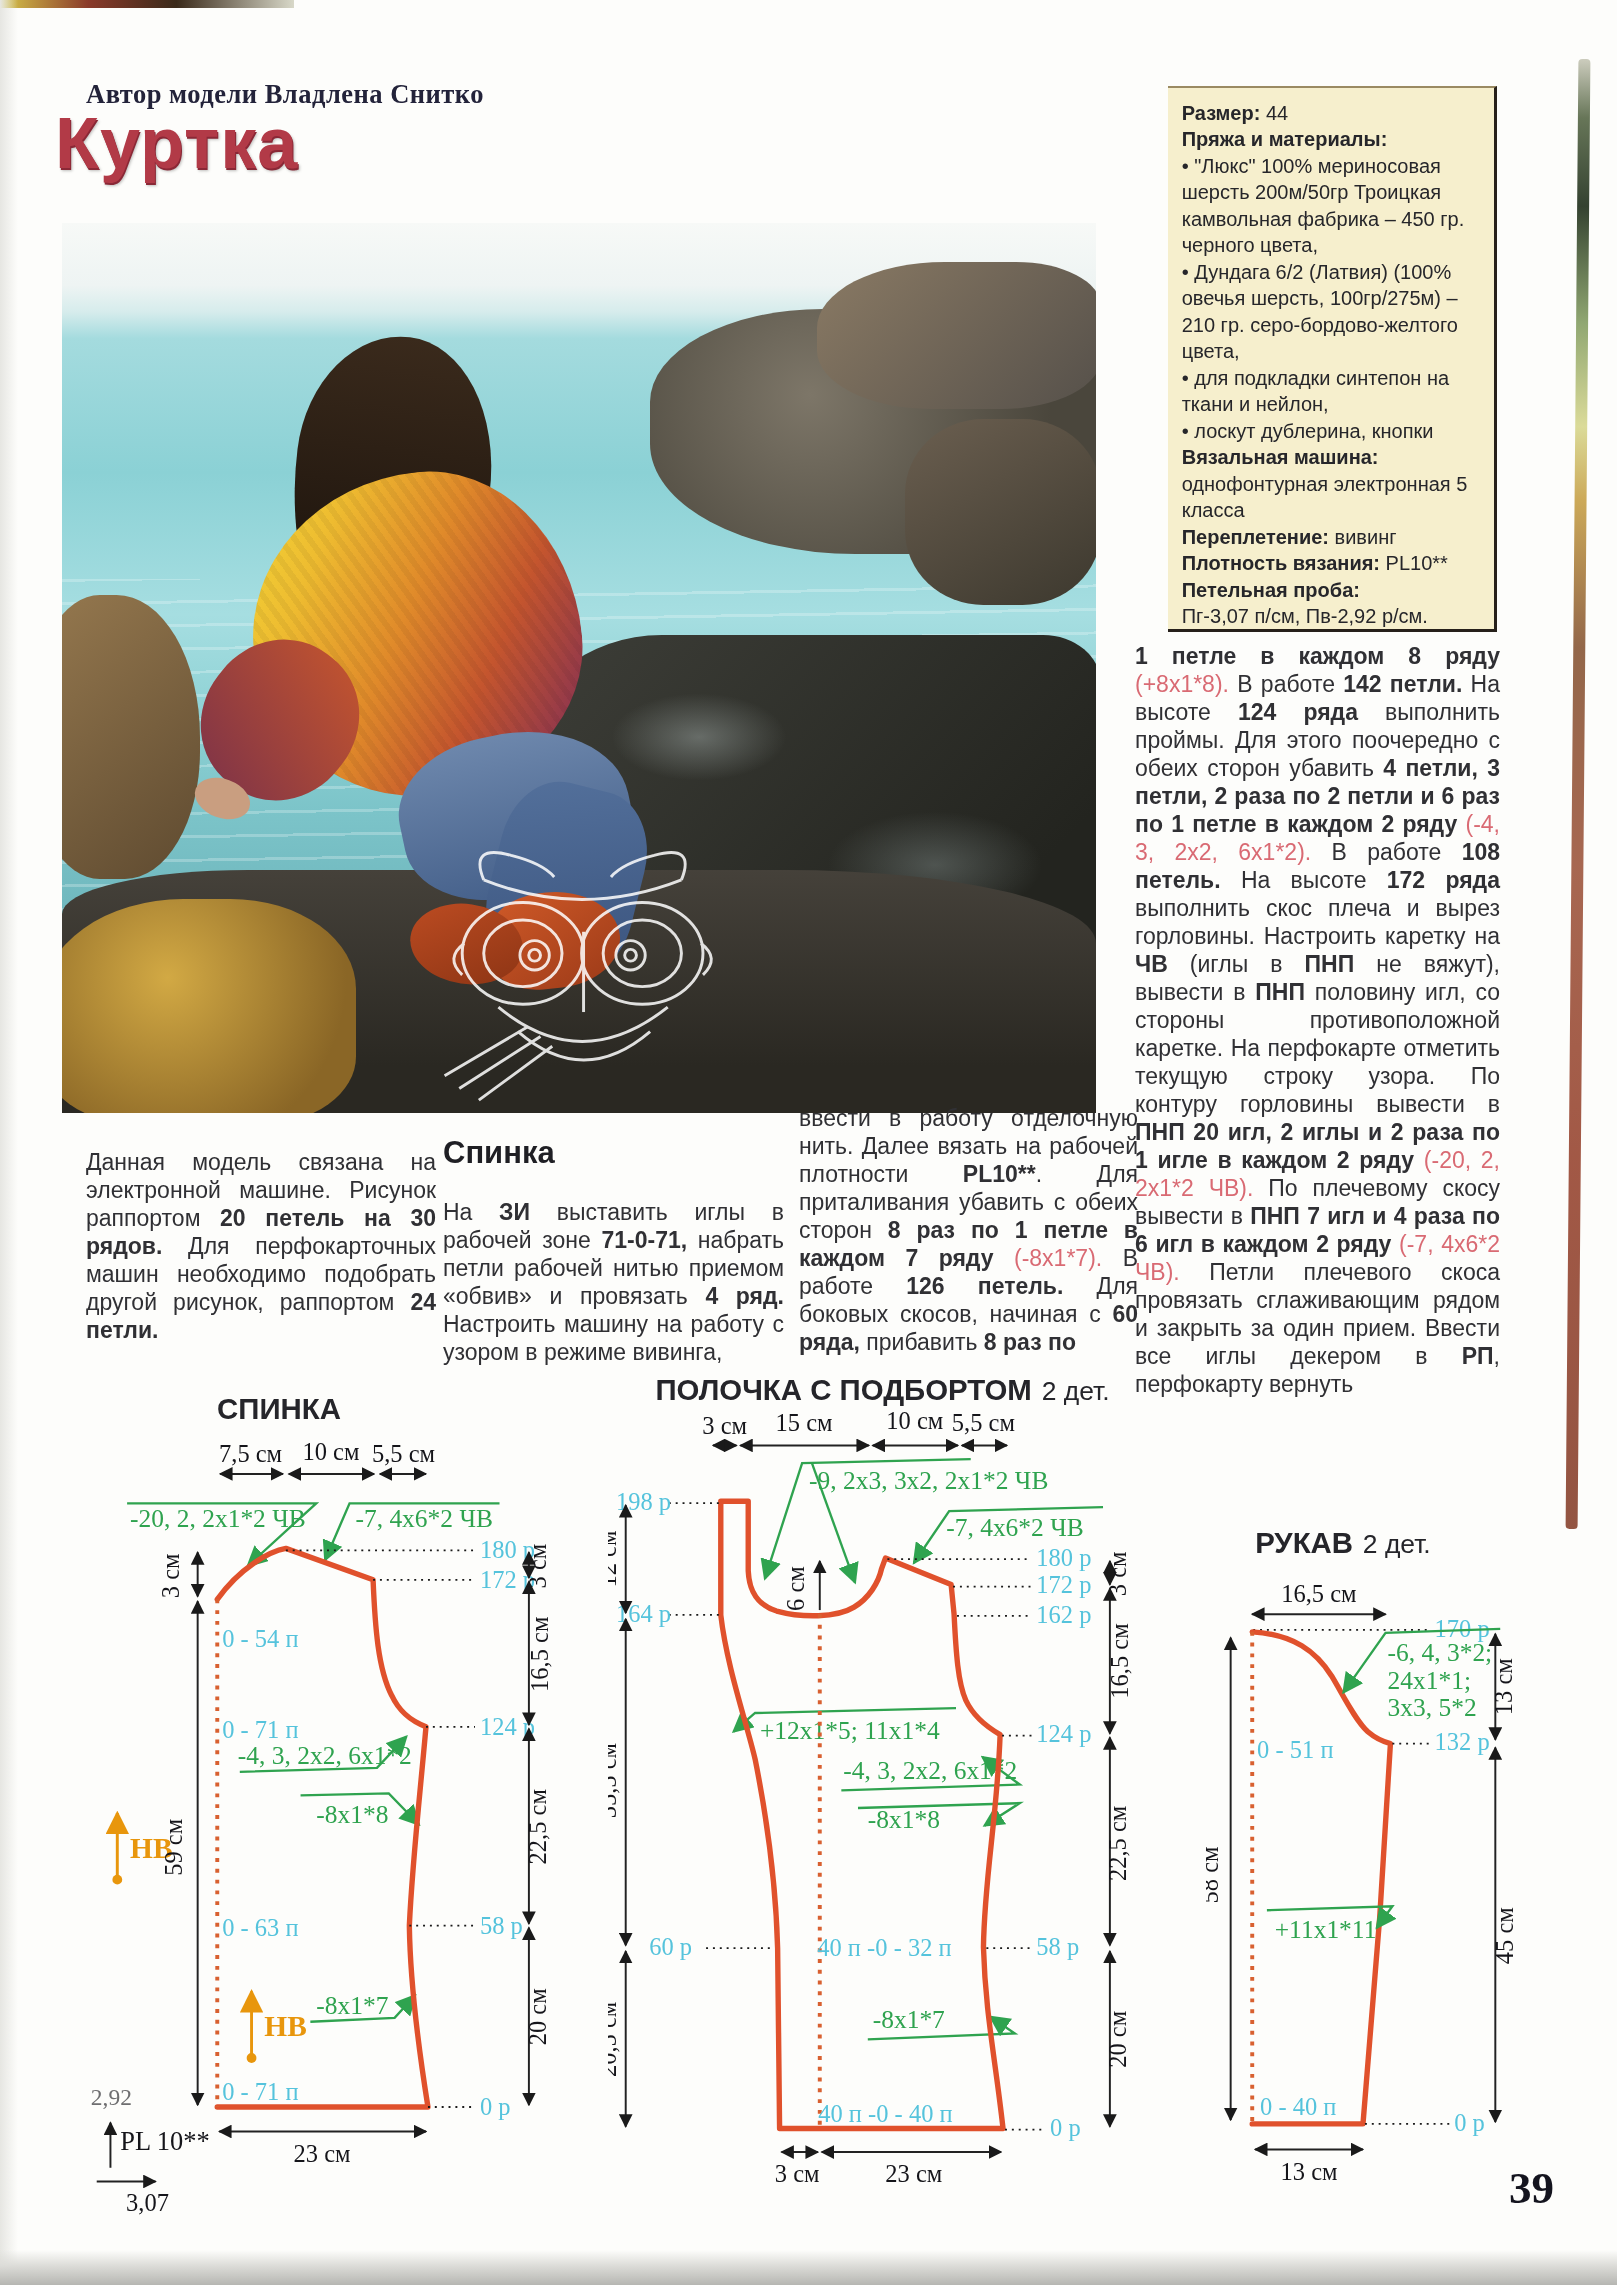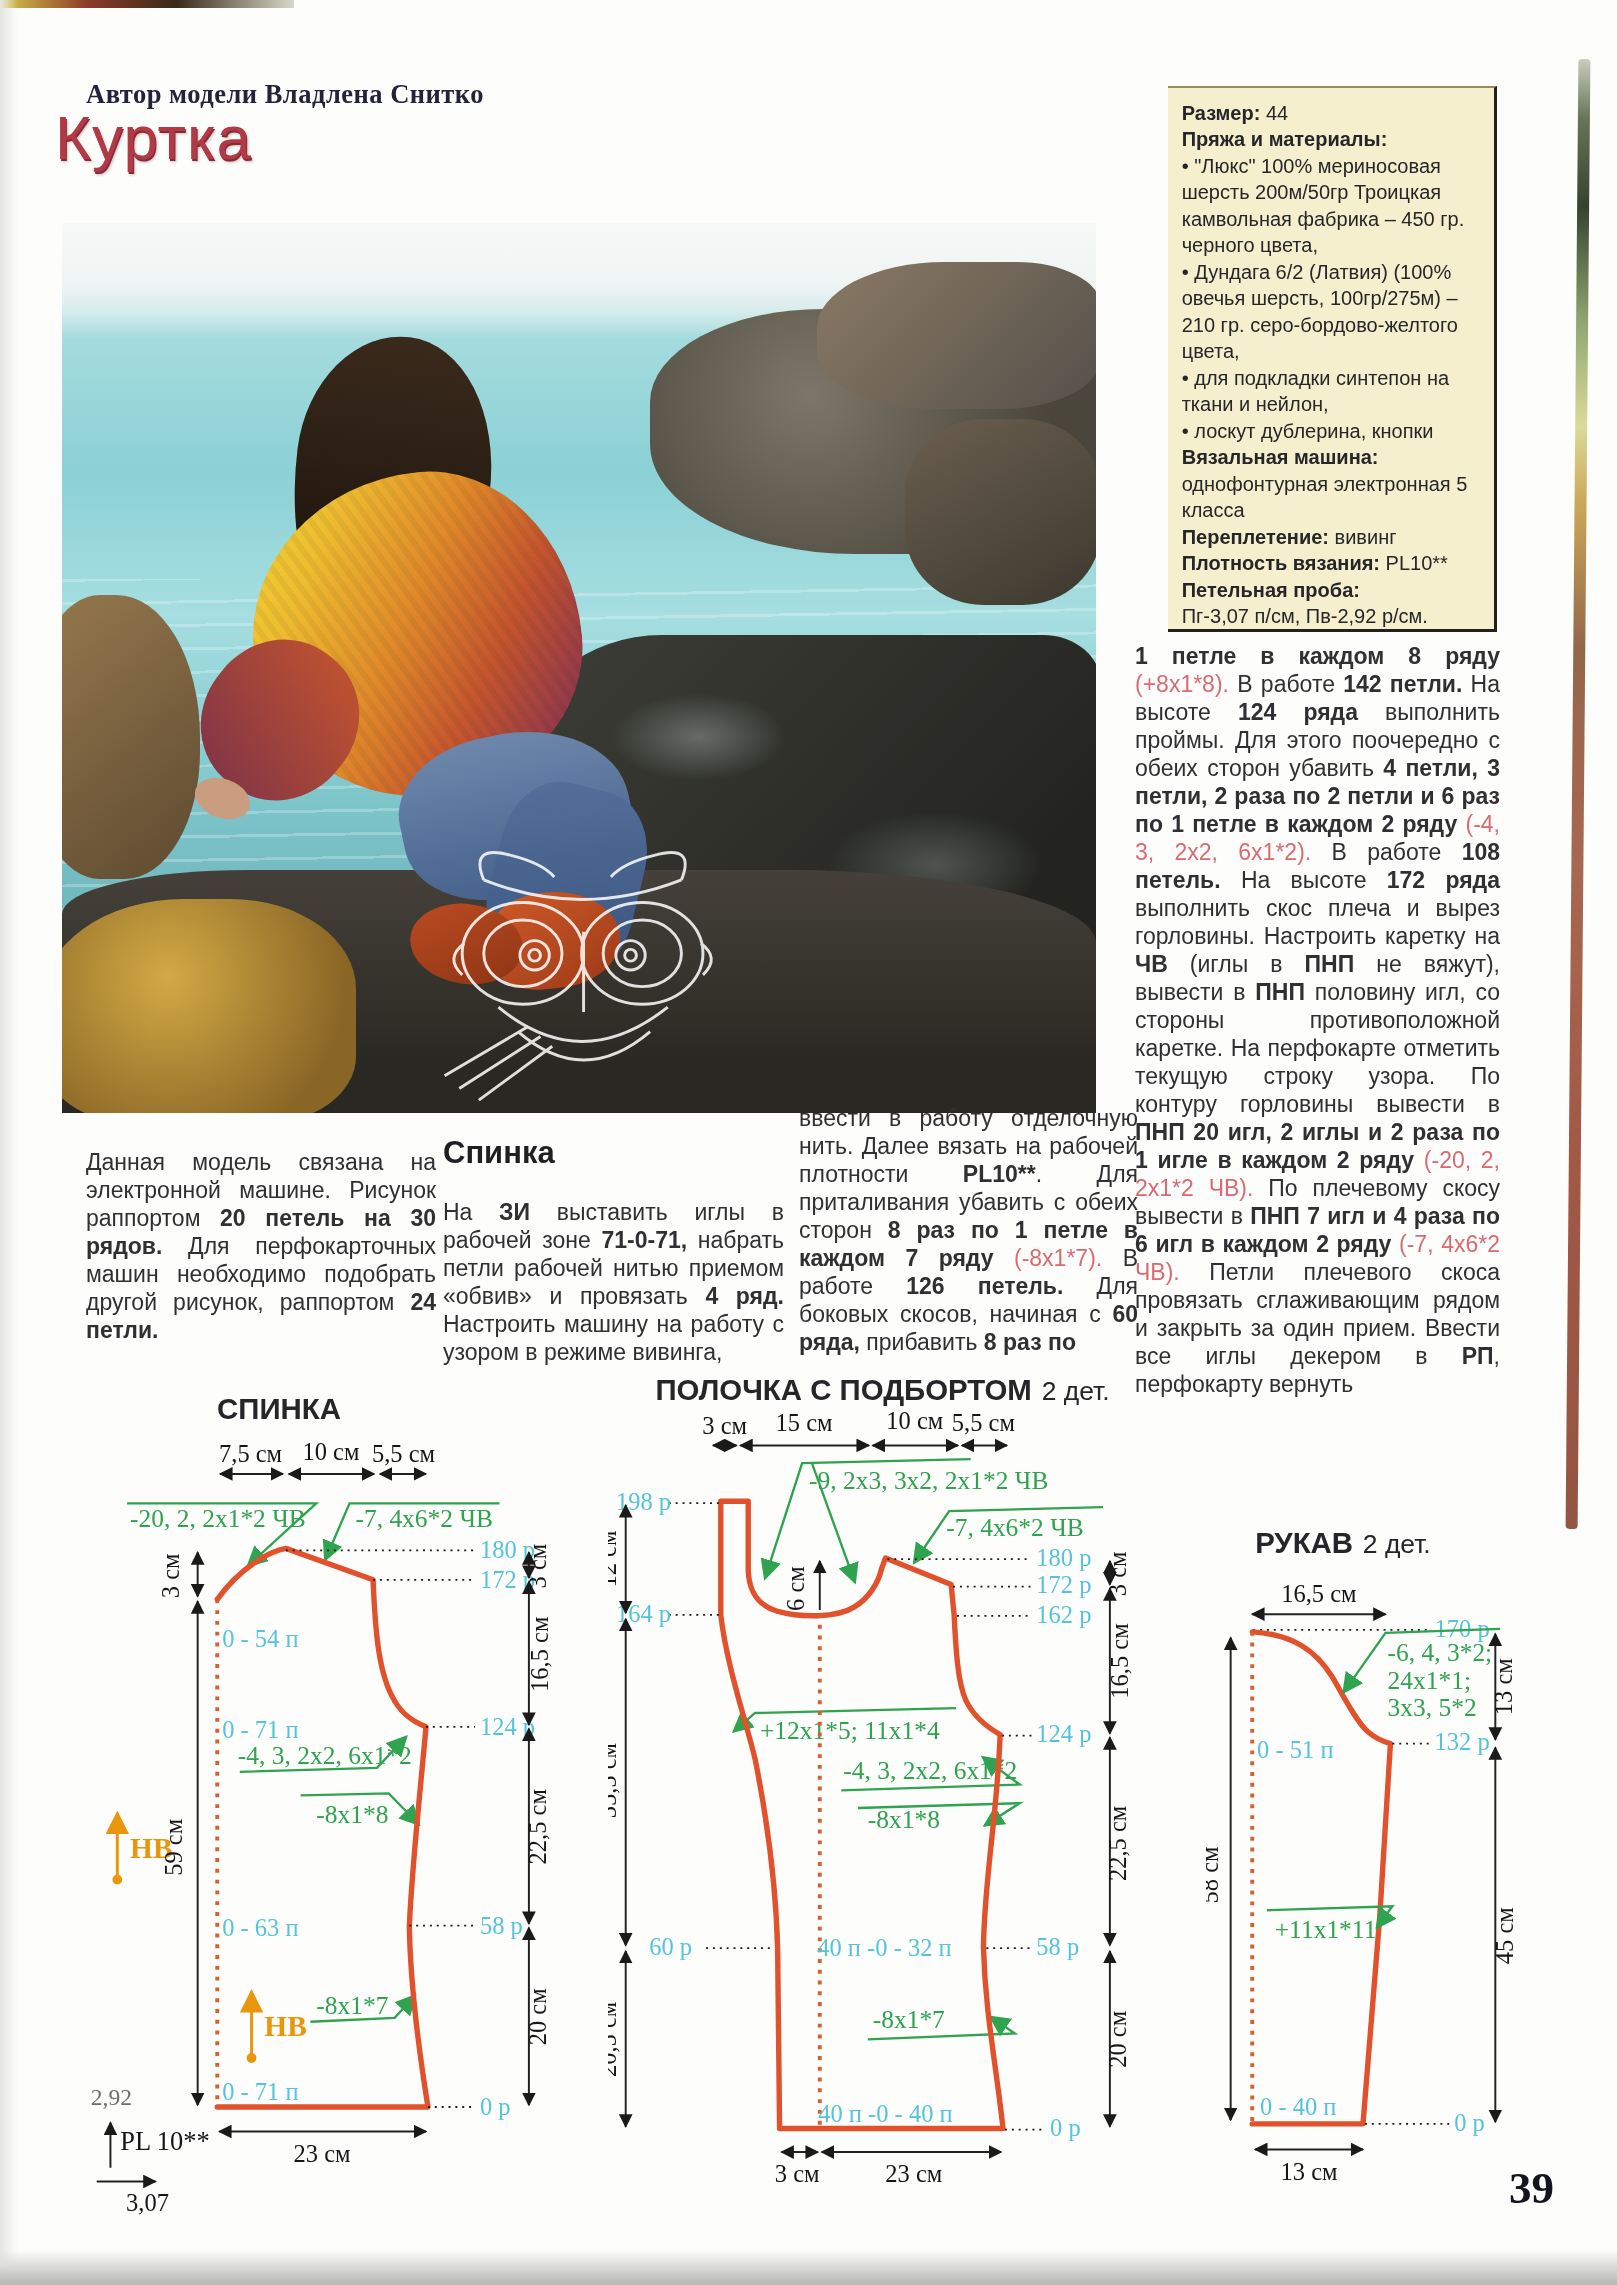--- a/index.html
+++ b/index.html
@@ -3,21 +3,21 @@
 <meta charset="utf-8">
 <style>
   html,body{margin:0;padding:0;background:#9a9a98;}
   #page{position:relative;width:1617px;height:2286px;background:#fdfdfb;overflow:hidden;
         font-family:"Liberation Sans",sans-serif;color:#2e2e32;}
   .abs{position:absolute;}
   .b{font-weight:700;}
   
   #author{left:86px;top:79px;width:588px;font-family:"Liberation Serif",serif;
           font-weight:700;font-size:26.5px;color:#23233a;letter-spacing:0.5px;}
-  #title{left:55px;top:102px;font-size:62px;font-weight:400;color:#b23a47;
+  #title{left:55px;top:102px;font-size:72px;font-weight:700;color:#b23a47;
          letter-spacing:1px;text-shadow:1px 2px 0 #8a2836,2px 2.9px 2.9px rgba(0,0,0,.25);}
   
   #photo{left:62px;top:223px;width:1034px;height:890px;overflow:hidden;background:
      linear-gradient(180deg,#f7f9f7 0%,#eef4f3 7%,#d6ecec 10%,#a4dbde 13%,#8bd1d5 28%,
      #a6dee1 44%,#8fd2d5 55%,#7cc4c9 66%,#6fb7bd 78%,#5fa5ab 100%);}
   .foam{left:0;top:40%;width:100%;height:42%;opacity:.45;background:
      repeating-linear-gradient(179deg,rgba(255,255,255,.55) 0 2.9px,rgba(255,255,255,0) 2.9px 23.5px);}
   .blob{position:absolute;}
   
   #matbox{left:1168px;top:86px;width:329px;height:546px;background:#f6efcd;

